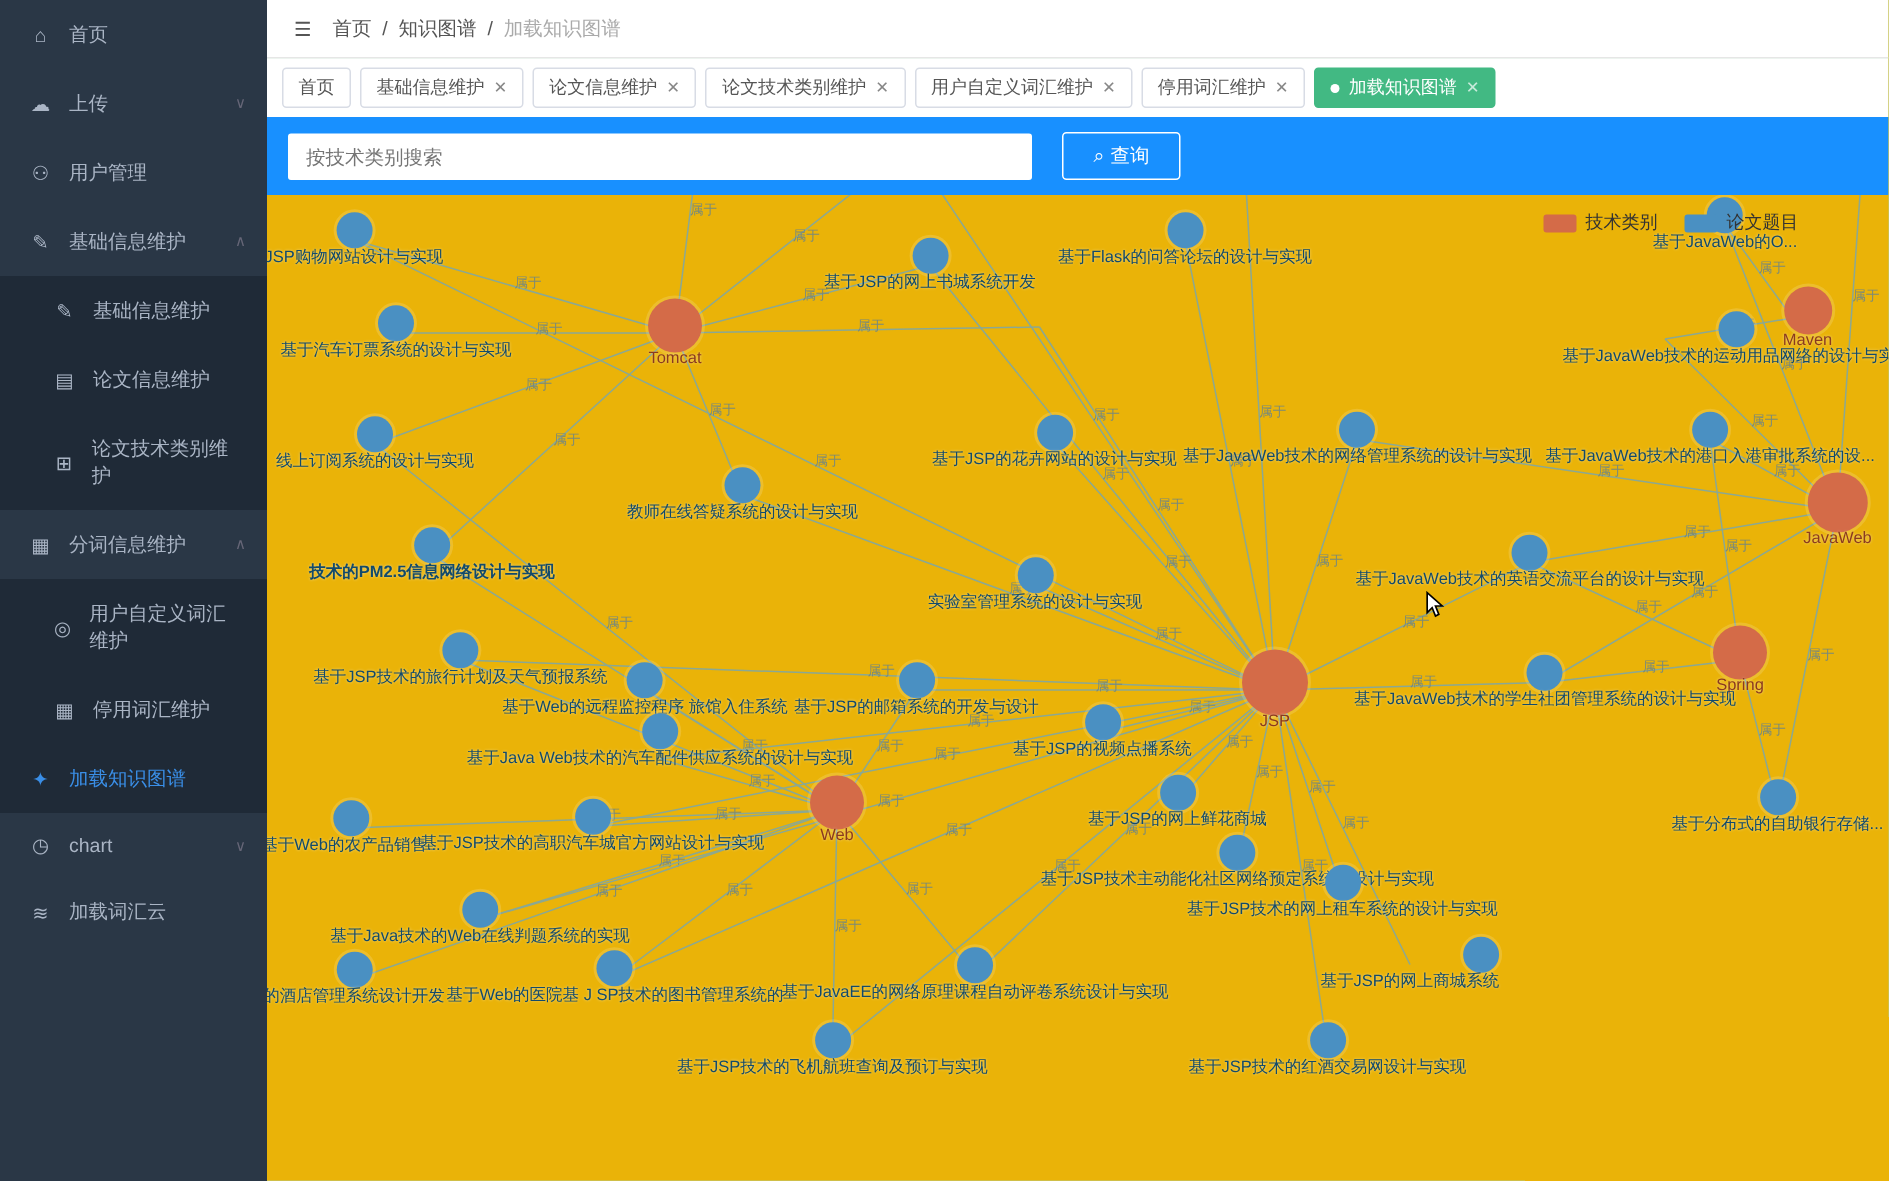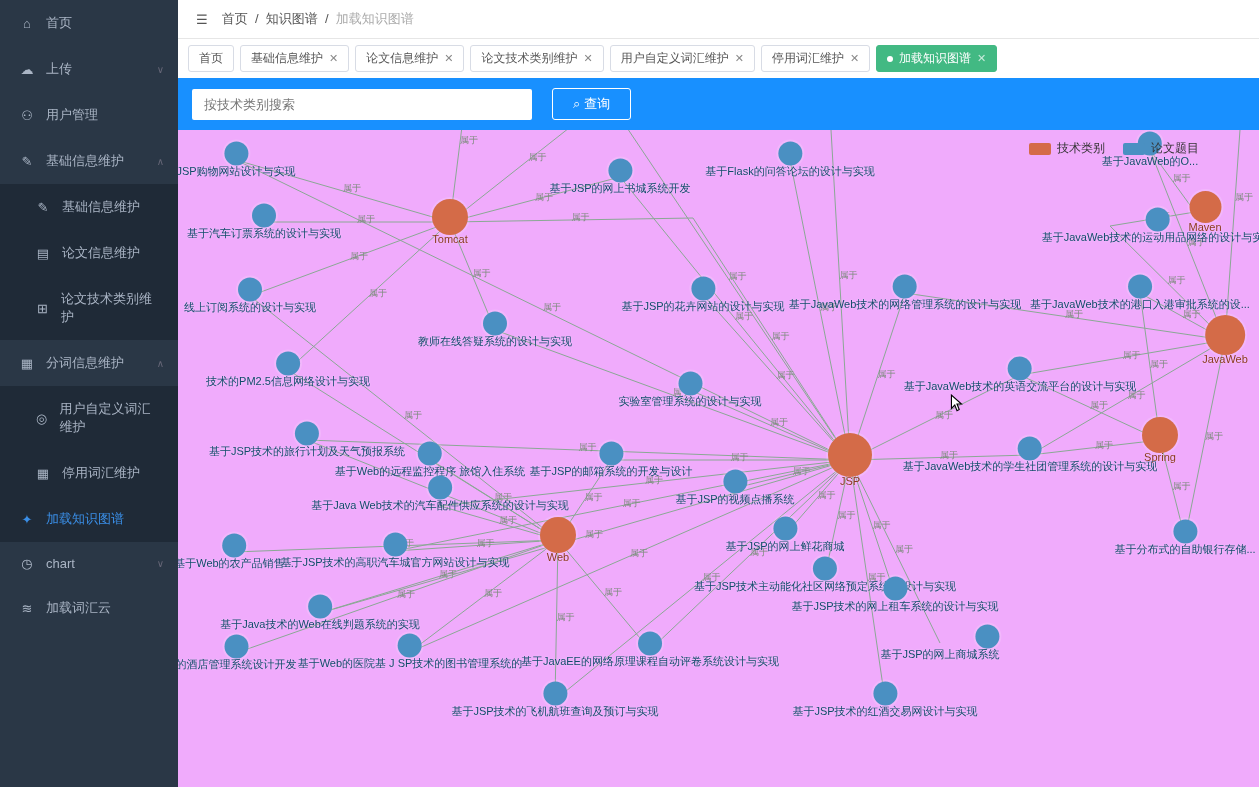--- a/index.html
+++ b/index.html
@@ -15,23 +15,23 @@
 .header{background:#fff;padding:10px 18px;display:flex;align-items:center;font-size:13px;color:#555;border-bottom:1px solid #e6e6e6}
 .header .h-icon{margin-right:14px;cursor:pointer}
 .breadcrumb a{color:#555;text-decoration:none}
 .breadcrumb .cur{color:#aaa}
 .tabs{background:#fff;padding:6px 10px;display:flex;gap:6px;flex-wrap:wrap}
 .tab{border:1px solid #d8dce5;border-radius:3px;padding:4px 10px;font-size:12px;color:#555;display:flex;align-items:center;gap:6px;cursor:pointer}
 .tab.active{background:#42b983;color:#fff;border-color:#42b983}
 .tab .dot{width:6px;height:6px;border-radius:50%;background:#fff;display:inline-block}
 .tab .x{font-size:11px;opacity:.7}
 .searchbar{background:#1890ff;padding:10px 14px;display:flex;align-items:center;gap:20px}
-.searchbar input{width:340px;padding:8px 12px;border:none;border-radius:2px;font-size:13px;outline:none}
+.searchbar input{width:496px;padding:8px 12px;border:none;border-radius:2px;font-size:13px;outline:none}
 .searchbar button{background:transparent;border:1px solid #fff;color:#fff;padding:6px 20px;border-radius:3px;font-size:13px;cursor:pointer;display:flex;align-items:center;gap:4px}
-.graph{flex:1;position:relative;background:#f0abfc;overflow:hidden}
+.graph{flex:1;position:relative;background:#eab308;overflow:hidden}
 .legend{position:absolute;top:10px;right:60px;display:flex;gap:18px;font-size:12px;color:#333;z-index:10}
 .leg-item{display:flex;align-items:center;gap:6px}
 .leg-sw{width:22px;height:12px;border-radius:2px}
 svg.edges{position:absolute;inset:0;width:100%;height:100%;pointer-events:none}
 .node{position:absolute;transform:translate(-50%,-50%);display:flex;flex-direction:column;align-items:center;pointer-events:auto}
 .node .circ{border-radius:50%;box-shadow:0 0 0 2px rgba(255,255,255,.15)}
 .node .lbl{font-size:11px;color:#124a6b;white-space:nowrap;margin-top:-2px;text-shadow:0 0 2px rgba(255,255,255,.5)}
 .node.tech .lbl{color:#8b3a1e;font-weight:500}
 .cursor{position:absolute;width:14px;height:20px;z-index:50}
 .cursor svg{width:100%;height:100%}
@@ -352,21 +352,21 @@
         <div class="lbl">基于JavaWeb技术的网络管理系统的设计与实现</div>
       </div>
       <div class="node" style="left: 962px; top: 163px;">
         <div class="circ" style="width:24px;height:24px;background:#4a90c2"></div>
         <div class="lbl">基于JavaWeb技术的港口入港审批系统的设...</div>
       </div>
       <div class="node" style="left: 317px; top: 200px;">
         <div class="circ" style="width:24px;height:24px;background:#4a90c2"></div>
         <div class="lbl">教师在线答疑系统的设计与实现</div>
       </div>
-      <div class="node" style="left: 110px; top: 240px;">
+      <div class="node" style="left: 110px; top: 240px; font-weight: bold;">
         <div class="circ" style="width:24px;height:24px;background:#4a90c2"></div>
         <div class="lbl">技术的PM2.5信息网络设计与实现</div>
       </div>
       <div class="node" style="left: 512px; top: 260px;">
         <div class="circ" style="width:24px;height:24px;background:#4a90c2"></div>
         <div class="lbl">实验室管理系统的设计与实现</div>
       </div>
       <div class="node" style="left: 842px; top: 245px;">
         <div class="circ" style="width:24px;height:24px;background:#4a90c2"></div>
         <div class="lbl">基于JavaWeb技术的英语交流平台的设计与实现</div>

